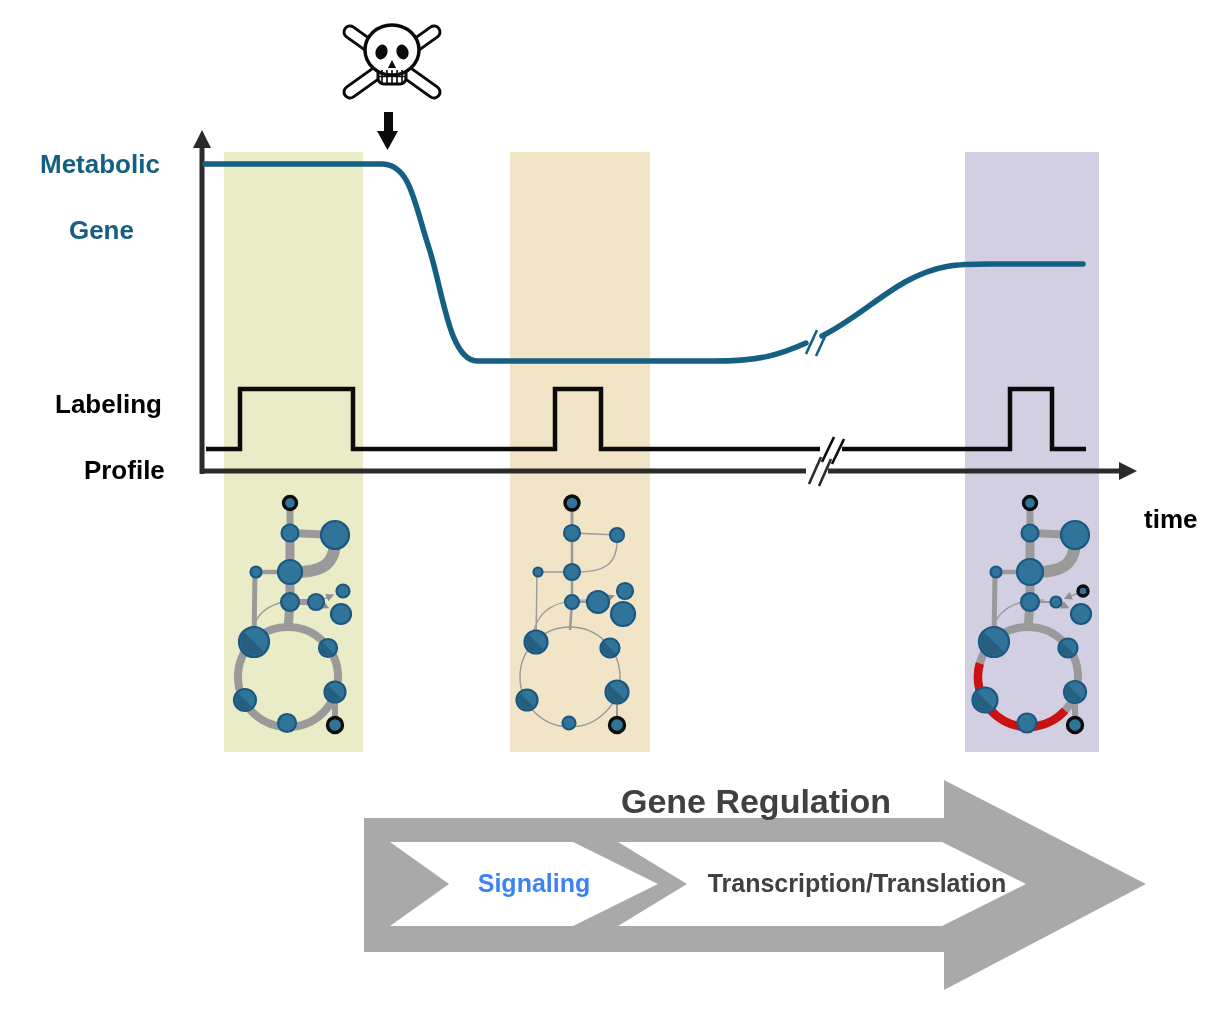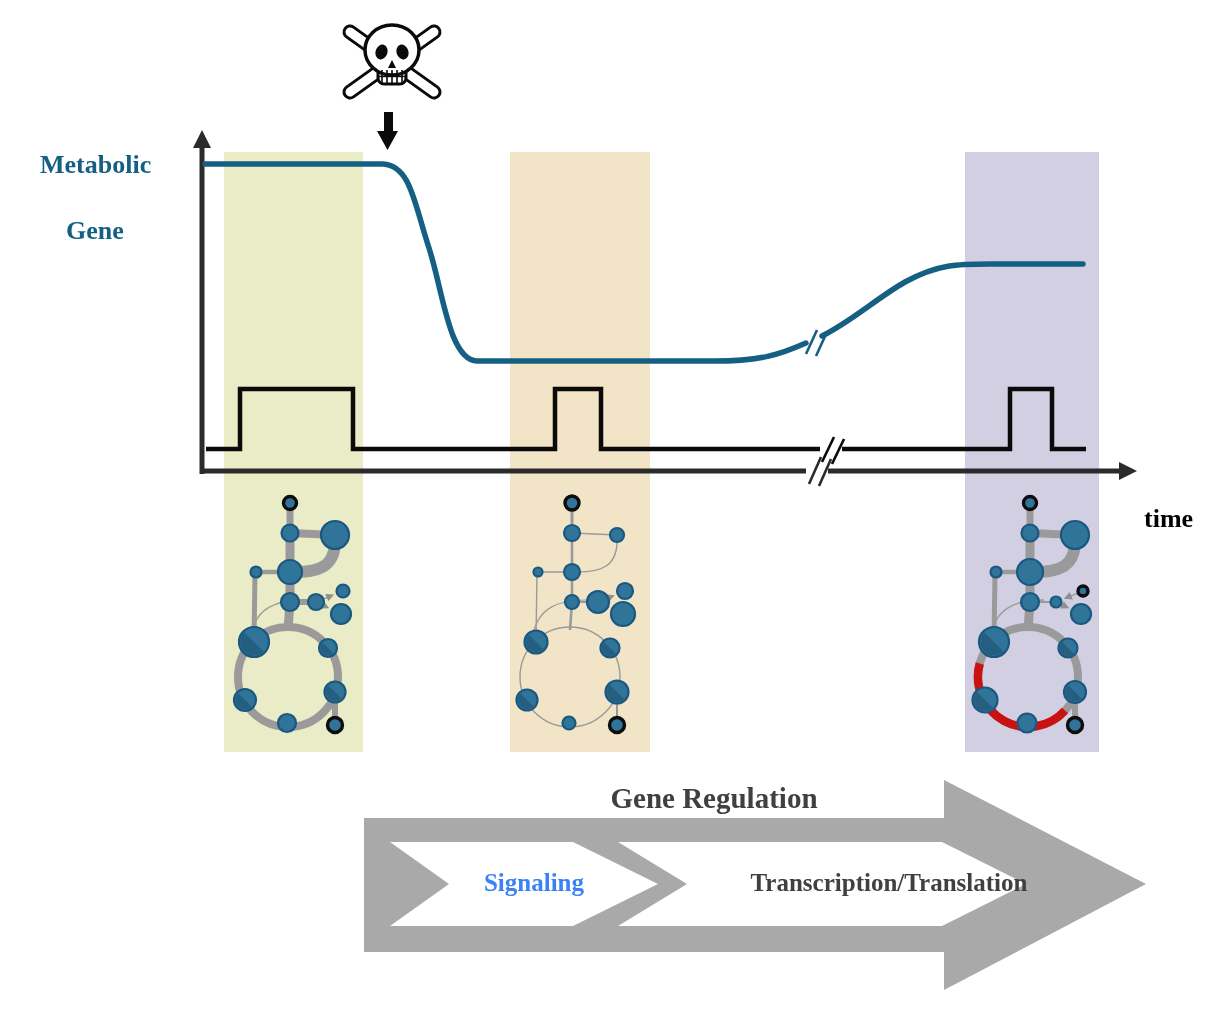--- a/index.html
+++ b/index.html
@@ -1,24 +1,24 @@
 <!DOCTYPE html>
 <html><head>
 <meta charset="utf-8">
 <style>
   html,body{margin:0;padding:0;background:#fff;}
   #stage{position:relative;width:1216px;height:1015px;background:#fff;overflow:hidden;
-         font-family:Liberation Serif, serif;border-radius:16px;}
+         font-family:Liberation Sans, sans-serif;border-radius:16px;}
   .band{position:absolute;top:152px;height:600px;}
   svg#fig{position:absolute;left:0;top:0;z-index:2;}
   .lbl{position:absolute;font-weight:bold;z-index:3;white-space:pre;}
   #metabolic-label{left:40px;top:148px;font-size:26px;line-height:33px;}
   #profile-label{left:55px;top:388px;font-size:26px;line-height:33px;color:#000;}
   #time-label{left:1144px;top:504px;font-size:26px;color:#000;}
-  #gene-reg-title{left:714px;top:782px;font-size:29px;transform:translateX(-50%);text-align:center;}
+  #gene-reg-title{left:756px;top:782px;font-size:34px;transform:translateX(-50%);text-align:center;}
   #stage1-label{left:534px;top:869px;font-size:25px;transform:translateX(-50%);}
   #stage2-label{left:857px;top:869px;font-size:25px;transform:translateX(-50%);}
 </style>
 </head>
 <body>
 
 <div id="stage">
   <div class="band" id="band-1" style="left: 224px; width: 139px; top: 152px; height: 600px; background: rgb(233, 236, 198);"></div>
   <div class="band" id="band-2" style="left: 510px; width: 140px; top: 152px; height: 600px; background: rgb(242, 228, 199);"></div>
   <div class="band" id="band-3" style="left: 965px; width: 134px; top: 152px; height: 600px; background: rgb(211, 207, 226);"></div>
@@ -179,19 +179,21 @@
         <circle cx="21" cy="210" r="12.5" fill="#30749a" stroke="#1b5880" stroke-width="2.2"></circle>
         <path d="M 13.223 202.223 A 11 11 0 0 0 28.777 217.777 Z" fill="rgba(13,43,66,0.30)"></path>
         <circle cx="63" cy="233" r="9.5" fill="#30749a" stroke="#1b5880" stroke-width="2.2"></circle>
         <circle cx="111" cy="235" r="7.5" fill="#30749a" stroke="#0d0d0d" stroke-width="3.4"></circle>
       </g>
     </svg>
 
   <div class="lbl" id="metabolic-label" style="color: rgb(21, 96, 130);"><span>Metabolic</span><br>
     <span>Gene</span></div>
 
+  <div class="lbl" id="profile-label"><span>Labeling</span><br>
+    <span>Profile</span></div>
 
   <div class="lbl" id="time-label">time</div>
 
   <div class="lbl" id="gene-reg-title" style="color: rgb(64, 64, 64);">Gene Regulation</div>
   <div class="lbl" id="stage1-label" style="color: #3b82f6;">Signaling</div>
-  <div class="lbl" id="stage2-label" style="color: rgb(64, 64, 64); margin-left: 32px;">Transcription/Translation</div>
+  <div class="lbl" id="stage2-label" style="color: rgb(64, 64, 64);">Transcription/Translation</div>
 </div>
 
 </body></html>

